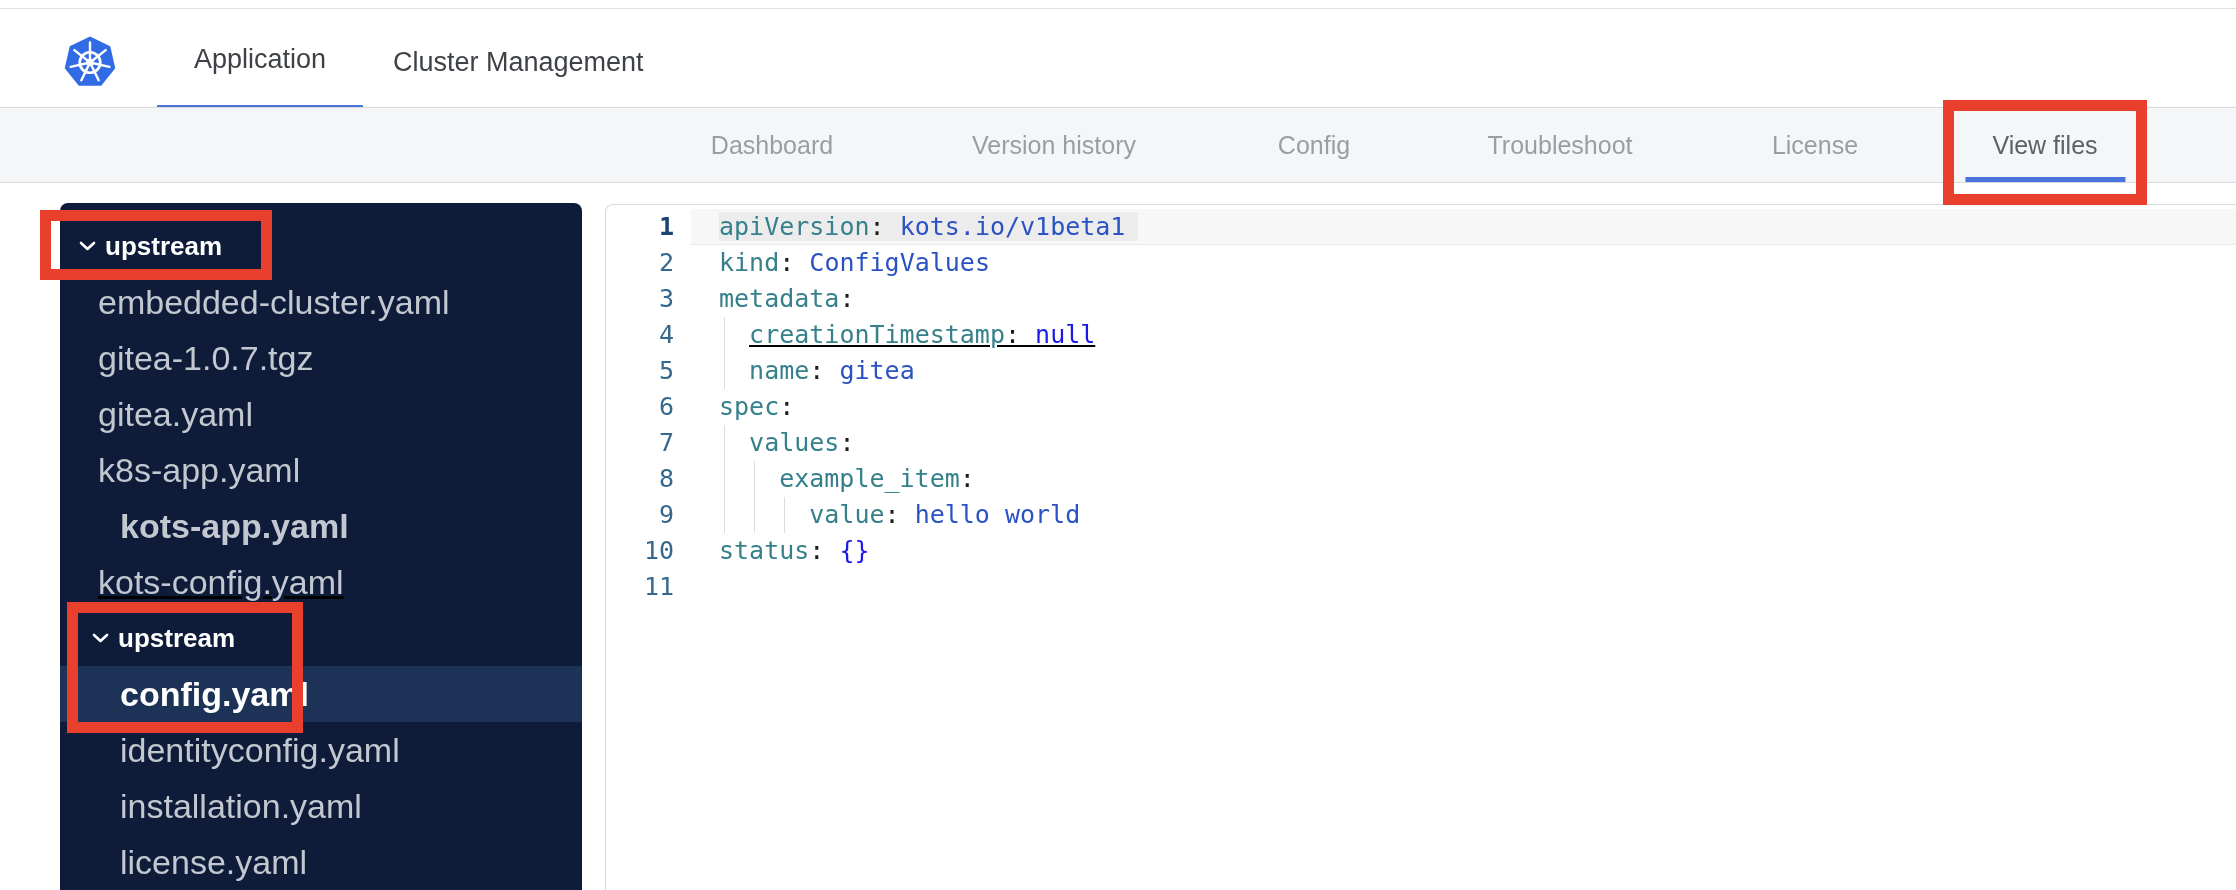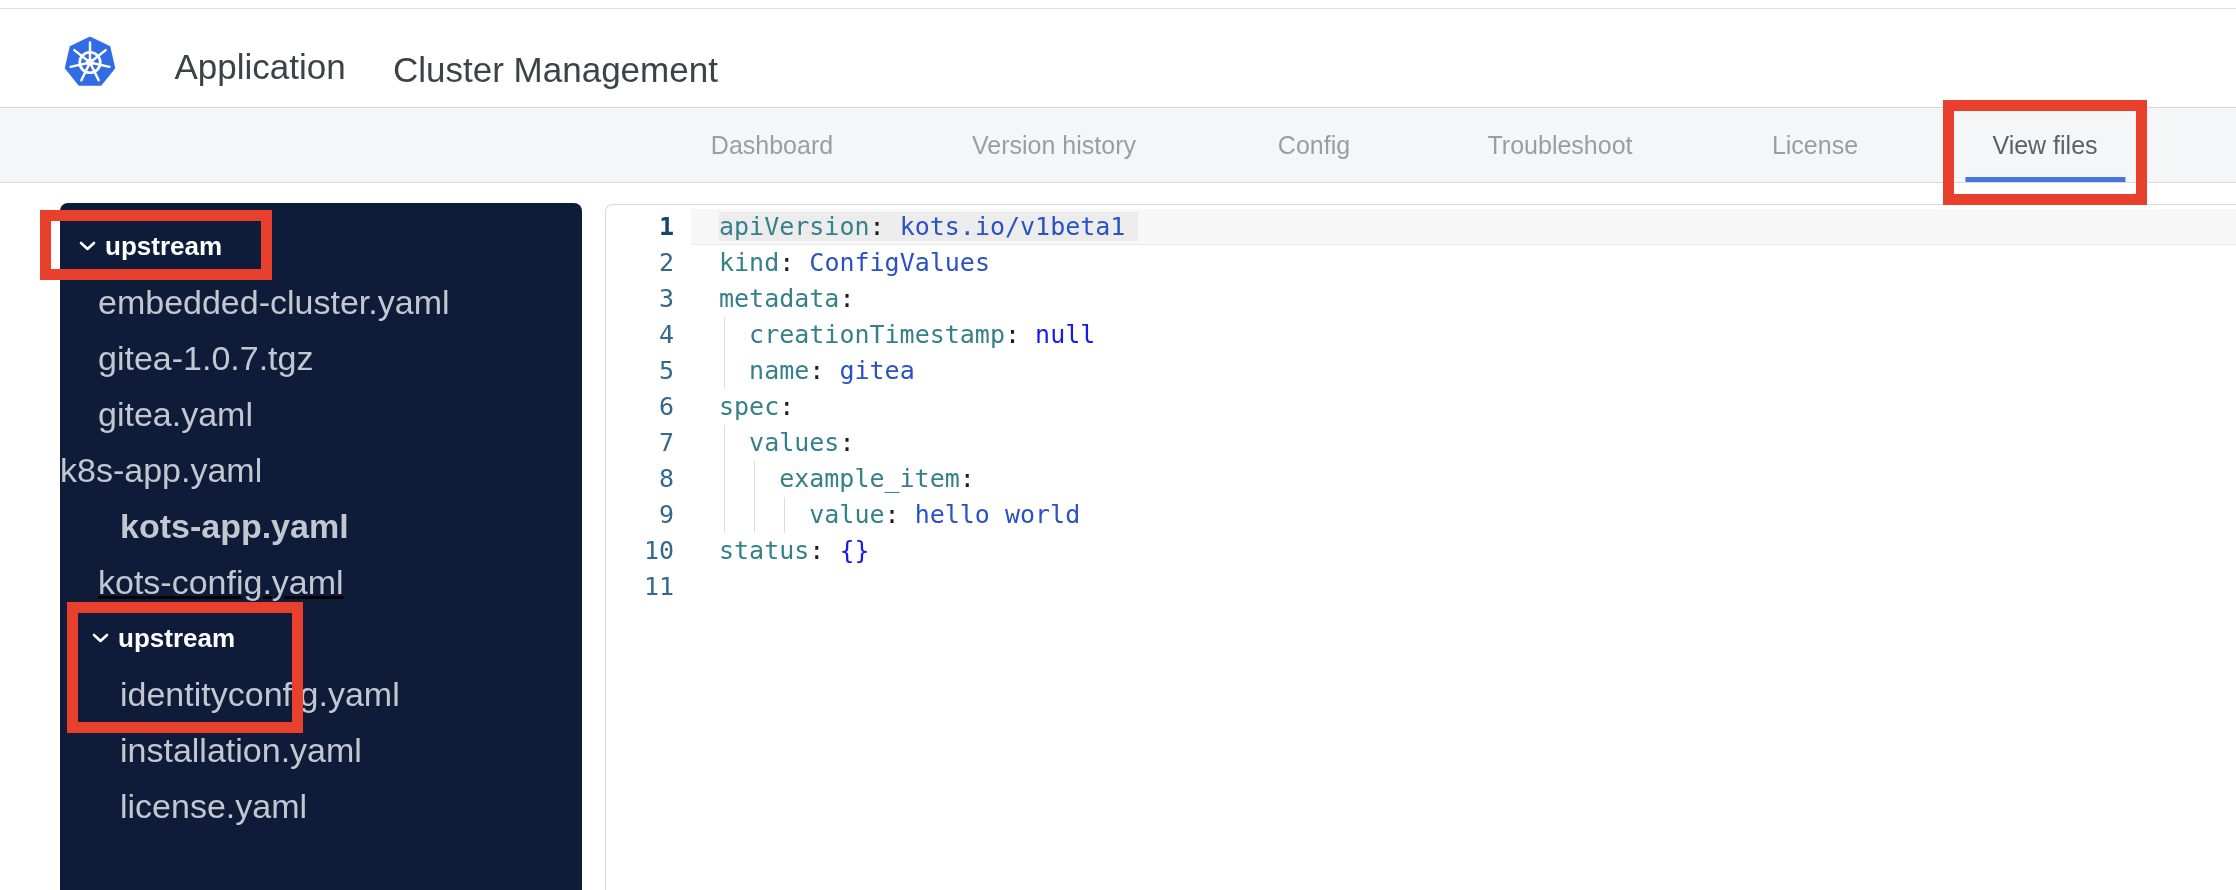--- a/index.html
+++ b/index.html
@@ -9,22 +9,22 @@
     --gutter:#36688e; --gutter-active:#1a446f;
   }
   html,body{margin:0;padding:0;background:#fff;}
   .screen{position:relative;width:2236px;height:890px;overflow:hidden;
     font-family:"Liberation Sans", sans-serif;background:#fff;}
 
   
   .top-hairline{position:absolute;top:8px;left:0;right:0;height:1px;background:#e2e2e2;}
   .header{position:absolute;top:9px;left:0;right:0;height:98px;background:#fff;}
   .logo{position:absolute;left:63px;top:26px;width:54px;height:55px;}
-  .header-tab{position:absolute;top:12px;height:98px;display:flex;align-items:center;justify-content:center;
-    font-size:35px;color:#3e4246;box-sizing:border-box;cursor:pointer;}
+  .header-tab{position:absolute;top:4px;height:98px;display:flex;align-items:center;justify-content:center;
+    font-size:27px;color:#3e4246;box-sizing:border-box;cursor:pointer;}
   .header-tab.active{border-bottom:6px solid var(--accent);}
   .tab-application{left:157px;width:206px;}
   .tab-cluster{left:393px;}
 
   
   .nav{position:absolute;top:107px;left:0;right:0;height:76px;background:var(--nav-bg);
     border-top:1px solid #d8d9db;border-bottom:1px solid #d8d9db;box-sizing:border-box;}
   .nav-tab{position:absolute;top:0;height:74px;transform:translateX(-50%);
     display:flex;align-items:center;font-size:25px;color:#9b9ea1;cursor:pointer;}
   .nav-tab.active{color:#5d6165;}
@@ -123,37 +123,40 @@
       </div>
       <div class="tree-row" style="padding-left: 38px;">
         <span class="tree-label-file">embedded-cluster.yaml</span>
       </div>
       <div class="tree-row" style="padding-left: 38px;">
         <span class="tree-label-file">gitea-1.0.7.tgz</span>
       </div>
       <div class="tree-row" style="padding-left: 38px;">
         <span class="tree-label-file">gitea.yaml</span>
       </div>
-      <div class="tree-row" style="">
+      <div class="tree-row" style="padding-left: 38px;">
         <span class="tree-label-file">k8s-app.yaml</span>
       </div>
       <div class="tree-row" style="padding-left: 60px; font-weight: bold;">
         <span class="tree-label-file">kots-app.yaml</span>
       </div>
       <div class="tree-row" style="padding-left: 38px; text-decoration: underline;">
         <span class="tree-label-file">kots-config.yaml</span>
       </div>
       <div class="tree-row" style="padding-left: 32px;">
         <span class="chev">
           <svg width="17" height="12" viewBox="0 0 17 12">
             <polyline points="2,3 8.5,9 15,3" fill="none" stroke="#ffffff" stroke-width="2.6" stroke-linecap="round" stroke-linejoin="round"></polyline>
           </svg>
         </span>
         <span class="tree-label-folder">upstream</span>
       </div>
+      <div class="tree-row selected" style="padding-left: 60px;">
+        <span class="tree-label-file">config.yaml</span>
+      </div>
       <div class="tree-row" style="padding-left: 60px;">
         <span class="tree-label-file">identityconfig.yaml</span>
       </div>
       <div class="tree-row" style="padding-left: 60px;">
         <span class="tree-label-file">installation.yaml</span>
       </div>
       <div class="tree-row" style="padding-left: 60px;">
         <span class="tree-label-file">license.yaml</span>
       </div>
     </div>
@@ -166,21 +169,21 @@
       <div class="code-line">
         <div class="code-gutter">2</div>
         <div class="code-content"><span class="tokens" style="margin-left: 0px;"><span class="t-key">kind</span><span class="t-p">:</span><span class="t-sp"> </span><span class="t-val">ConfigValues</span></span></div>
       </div>
       <div class="code-line">
         <div class="code-gutter">3</div>
         <div class="code-content"><span class="tokens" style="margin-left: 0px;"><span class="t-key">metadata</span><span class="t-p">:</span></span></div>
       </div>
       <div class="code-line">
         <div class="code-gutter">4</div>
-        <div class="code-content"><span class="guide" style="left: 33px;"></span><span class="tokens" style="margin-left: 30.08px;"><span class="t-key">creationTimestamp</span><span class="t-p">:</span><span class="t-sp"> </span><span class="t-const">null</span></span></div>
+        <div class="code-content"><span class="guide" style="left: 33px;"></span><span class="tokens" style="margin-left: 30.08px; text-decoration: underline;"><span class="t-key">creationTimestamp</span><span class="t-p">:</span><span class="t-sp"> </span><span class="t-const">null</span></span></div>
       </div>
       <div class="code-line">
         <div class="code-gutter">5</div>
         <div class="code-content"><span class="guide" style="left: 33px;"></span><span class="tokens" style="margin-left: 30.08px;"><span class="t-key">name</span><span class="t-p">:</span><span class="t-sp"> </span><span class="t-val">gitea</span></span></div>
       </div>
       <div class="code-line">
         <div class="code-gutter">6</div>
         <div class="code-content"><span class="tokens" style="margin-left: 0px;"><span class="t-key">spec</span><span class="t-p">:</span></span></div>
       </div>
       <div class="code-line">

